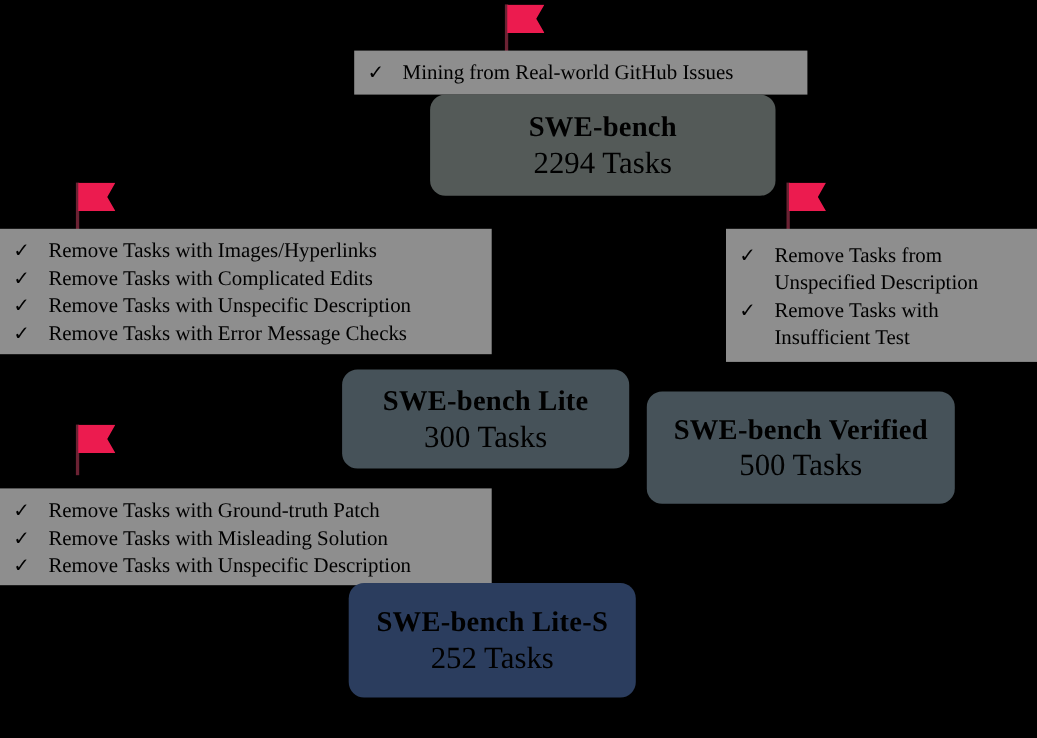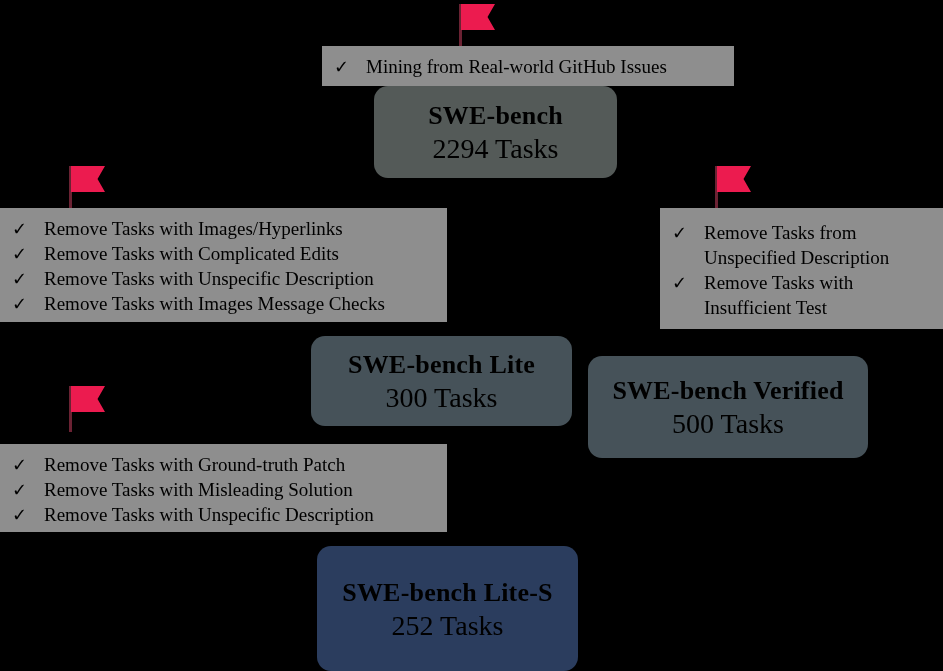--- a/index.html
+++ b/index.html
@@ -117,21 +117,21 @@
 
   <div class="checklist" style="left:322px; top:46px; width:412px; height:40px;">
     <ul>
       <li>
         <span class="tick">✓</span>
         <span class="txt">Mining from Real-world GitHub Issues</span>
       </li>
     </ul>
   </div>
 
-  <div class="node olive" style="left:374px; top:86px; width:243px; height:92px;text-align:right;">
+  <div class="node olive" style="left:391px; top:86px; width:314px; height:92px;text-align:right;">
     <div class="name">SWE-bench</div>
     <div class="count">2294 Tasks</div>
   </div>
 
   <div class="flag" style="left:66px; top:164px;">
     <div class="pole"></div>
     <div class="banner"></div>
   </div>
 
   <div class="flag" style="left:712px; top:164px;">
@@ -148,21 +148,21 @@
       <li>
         <span class="tick">✓</span>
         <span class="txt">Remove Tasks with Complicated Edits</span>
       </li>
       <li>
         <span class="tick">✓</span>
         <span class="txt">Remove Tasks with Unspecific Description</span>
       </li>
       <li>
         <span class="tick">✓</span>
-        <span class="txt">Remove Tasks with Images Message Checks</span>
+        <span class="txt">Remove Tasks with Error Message Checks</span>
       </li>
     </ul>
   </div>
 
   <div class="checklist wrap" style="left:660px; top:208px; width:283px; height:121px; padding-top:12px;">
     <ul>
       <li>
         <span class="tick">✓</span>
         <span class="txt">Remove Tasks from Unspecified Description</span>
       </li>
@@ -198,18 +198,18 @@
         <span class="tick">✓</span>
         <span class="txt">Remove Tasks with Misleading Solution</span>
       </li>
       <li>
         <span class="tick">✓</span>
         <span class="txt">Remove Tasks with Unspecific Description</span>
       </li>
     </ul>
   </div>
 
-  <div class="node navy" style="left:317px; top:546px; width:261px; height:125px;">
+  <div class="node navy" style="left:317px; top:530px; width:261px; height:104px;">
     <div class="name">SWE-bench Lite-S</div>
     <div class="count">252 Tasks</div>
   </div>
 
 </div>
 
 </body></html>

